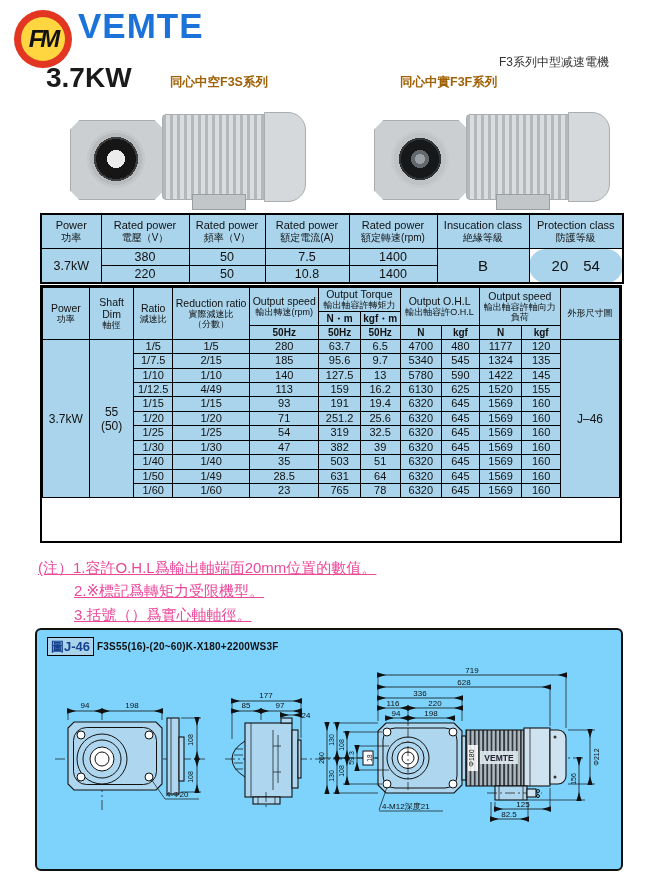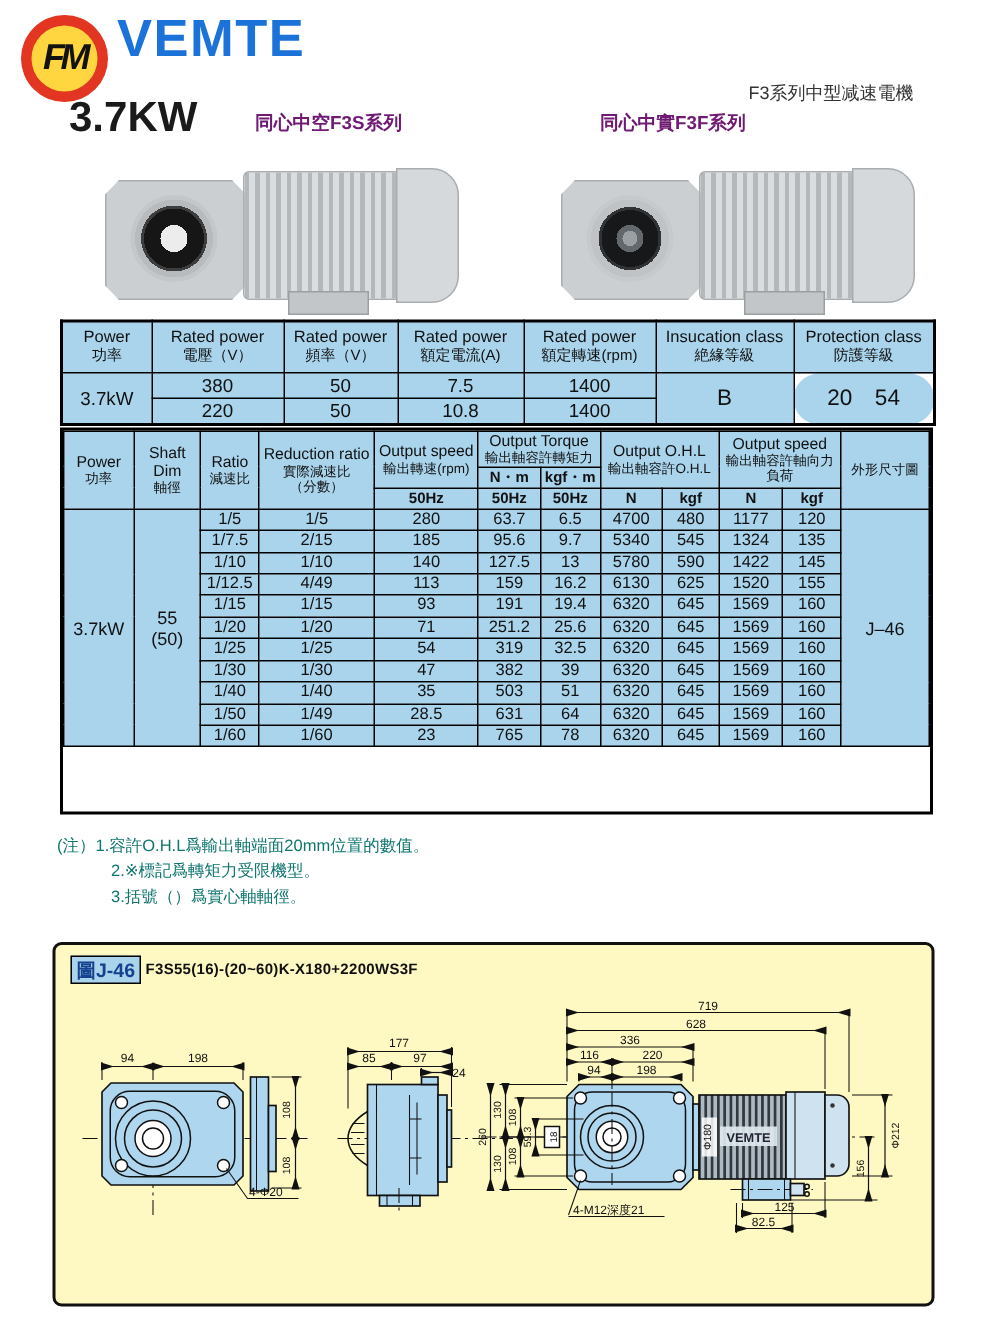--- a/index.html
+++ b/index.html
@@ -10,21 +10,21 @@
   #logo{position:absolute;left:14px;top:10px;width:58px;height:58px;border-radius:50%;
         background:#e23522;display:flex;align-items:center;justify-content:center;}
   #logo .inner{width:44px;height:44px;border-radius:50%;background:#ffd63f;
         display:flex;align-items:center;justify-content:center;
         font-style:italic;font-weight:900;font-size:24px;color:#121212;letter-spacing:-3px;text-align:center;}
   .brand{position:absolute;left:78px;top:8px;color:#1b72d9;font-weight:700;font-size:35px;line-height:1;letter-spacing:1px;}
   .brand-sub{position:absolute;left:80px;top:44px;color:#1b72d9;font-weight:700;font-size:19px;letter-spacing:2px;}
   .title-en{position:absolute;right:52px;top:38px;font-size:13.5px;color:#333;}
   .title-zh{position:absolute;right:52px;top:54px;font-size:12px;color:#333;}
   .power-big{position:absolute;left:46px;top:62px;font-size:28px;font-weight:700;color:#1a1a1a;letter-spacing:0px;}
-  .series{position:absolute;top:74px;font-size:12.5px;color:#701a75;font-weight:600;}
+  .series{position:absolute;top:74px;font-size:12.5px;color:#a16207;font-weight:600;}
   #series-left{left:170px;} #series-right{left:400px;}
 
   
   .photo{position:absolute;width:246px;height:106px;}
   #photo-left{left:62px;top:104px;} #photo-right{left:366px;top:104px;}
   .gearhead{position:absolute;left:8px;top:16px;width:92px;height:78px;background:#cbcfd1;
             border:1px solid #a9adaf;clip-path:polygon(10% 0,90% 0,100% 12%,100% 88%,90% 100%,10% 100%,0 88%,0 12%);}
   .hole{position:absolute;left:16px;top:9px;width:58px;height:58px;border-radius:50%;}
   .hole.hollow{background:radial-gradient(circle,#ececec 0 9px,#161616 9px 20px,#3d3d3d 20px 22px,#b7bbbd 22px 26px,#c3c7c9 26px);}
   .hole.solid{background:radial-gradient(circle,#9aa0a4 0 5px,#63686c 5px 9px,#17181a 9px 19px,#303234 19px 21px,#bfc3c5 21px 26px,#c6cacc 26px);}
@@ -46,26 +46,26 @@
 
   #t2wrap{position:absolute;left:40px;top:285px;width:582px;height:258px;border:2px solid #000;background:#fff;box-sizing:border-box;}
   #t2{width:100%;}
   #t2 td,#t2 th{border:1px solid #000;background:#a9d4ec;text-align:center;padding:0;vertical-align:middle;}
   #t2 .hen{font-size:10.5px;} #t2 .hzh{font-size:9px;}
   #t2 .sub{font-size:10px;height:13px;line-height:13px;}
   #t2 .d{font-size:11px;height:13.4px;line-height:13.4px;}
   #t2 .big{font-size:12px;}
 
   
-  #notes{position:absolute;left:38px;top:556px;font-size:11px;line-height:1.55;color:#0f766e;}
+  #notes{position:absolute;left:38px;top:556px;font-size:15px;line-height:1.55;color:#ec4899;text-decoration:underline;}
   #notes .ind{margin-left:36px;}
 
   
   #dbox{position:absolute;left:35px;top:628px;width:588px;height:243px;border:2px solid #111;
-        border-radius:6px;background:#fef9c3;box-sizing:border-box;}
+        border-radius:6px;background:#7dd3fc;box-sizing:border-box;}
   #dbox .hdr{position:absolute;left:10px;top:7px;display:flex;align-items:center;}
   .figtag{background:#a9d4ec;border:1px solid #000;color:#15418f;font-size:13px;font-weight:700;padding:0 3px;line-height:17px;}
   .model{font-size:10px;font-weight:700;color:#111;margin-left:3px;letter-spacing:.2px;}
   #dsvg{position:absolute;left:0px;top:30px;}
 
   .dt{font-size:8px;fill:#111;}
   .dts{font-size:7px;fill:#111;}
   .bf{fill:#aed6ee;stroke:#111;stroke-width:1.1;}
   .lf{fill:#cfe2ef;stroke:#111;stroke-width:1.1;}
   .ol{fill:none;stroke:#111;stroke-width:1;}

